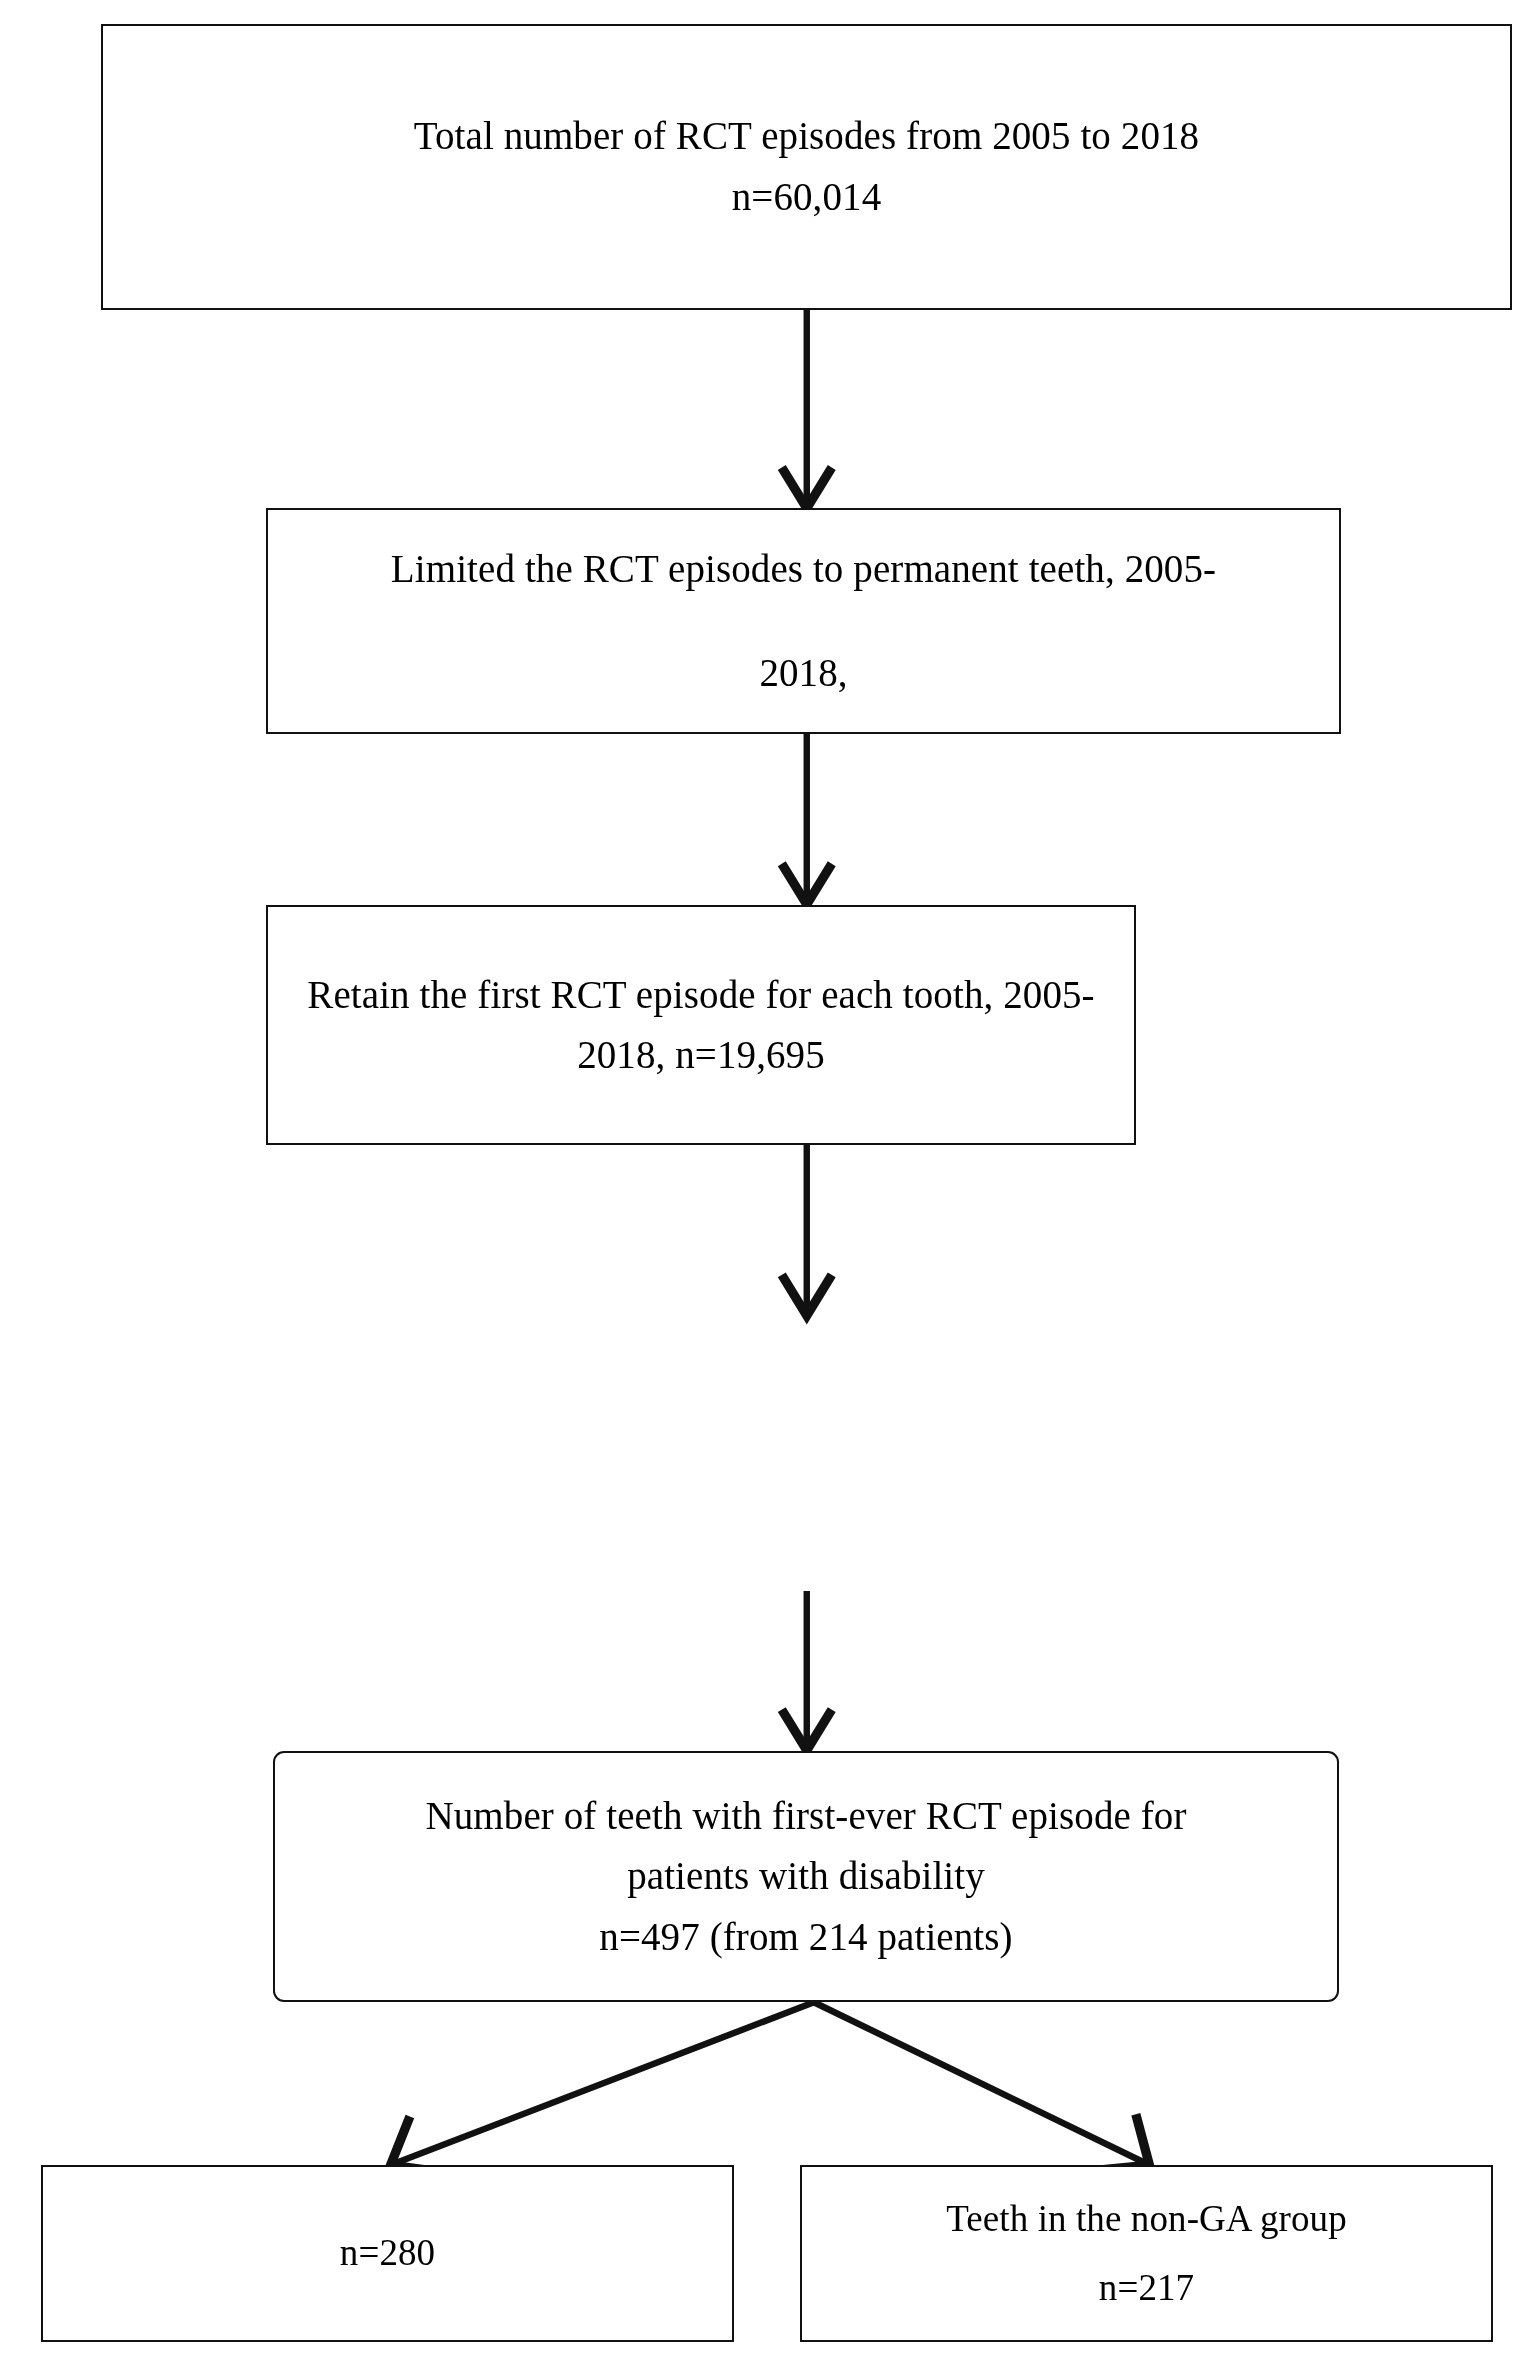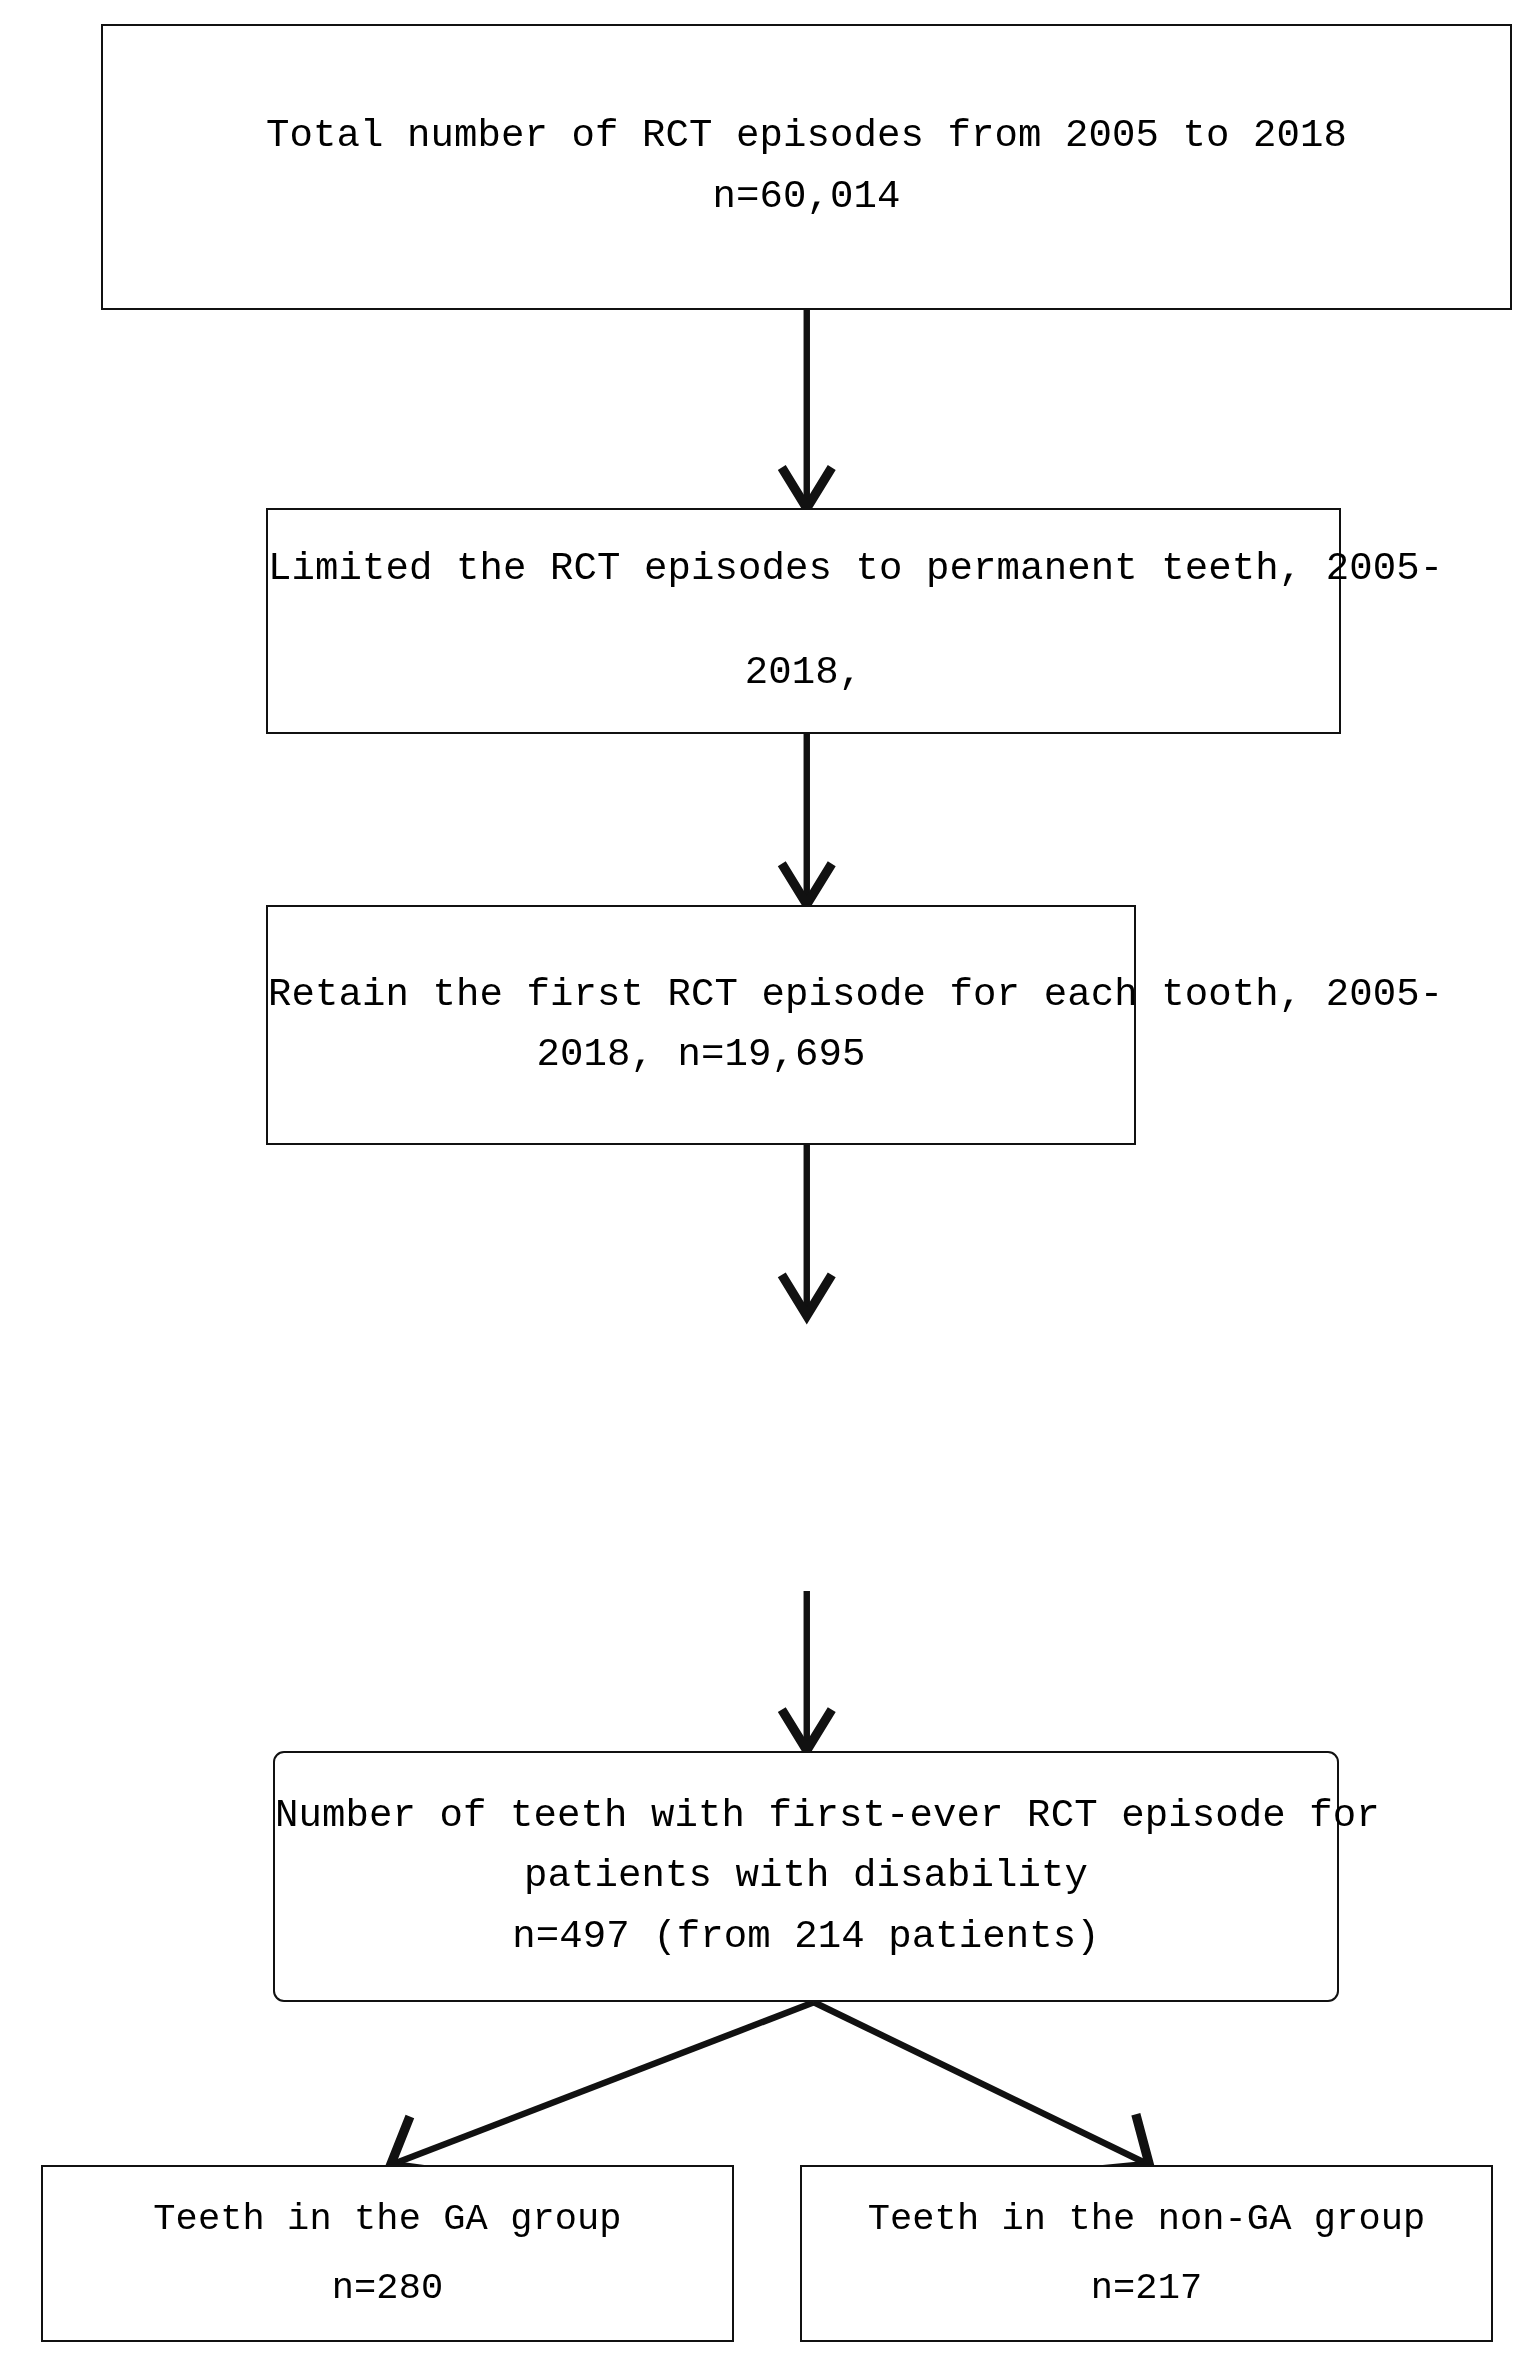--- a/index.html
+++ b/index.html
@@ -19,21 +19,20 @@
   .node {
     position: absolute;
     box-sizing: border-box;
     border: 2.9px solid #111111;
     background: #ffffff;
     display: flex;
     flex-direction: column;
     align-items: center;
     justify-content: center;
     text-align: center;
-    font-family: Liberation Mono, monospace;
   }
   .node .line {
     display: block;
     width: 100%;
     font-size: 39px;
     line-height: 1.55;
     letter-spacing: 0.1px;
     white-space: nowrap;
   }
   
@@ -98,21 +97,20 @@
   </div>
 
 
   <div class="node" id="node-5">
     <span class="line">Number of teeth with first-ever RCT episode for</span>
     <span class="line">patients with disability</span>
     <span class="line">n=497 (from 214 patients)</span>
   </div>
 
   <div class="node" id="node-6">
-    <span class="line">Teeth in the GA group</span>
     <span class="line">n=280</span>
   </div>
 
   <div class="node" id="node-7">
     <span class="line">Teeth in the non-GA group</span>
     <span class="line">n=217</span>
   </div>
 
 </div>
 

